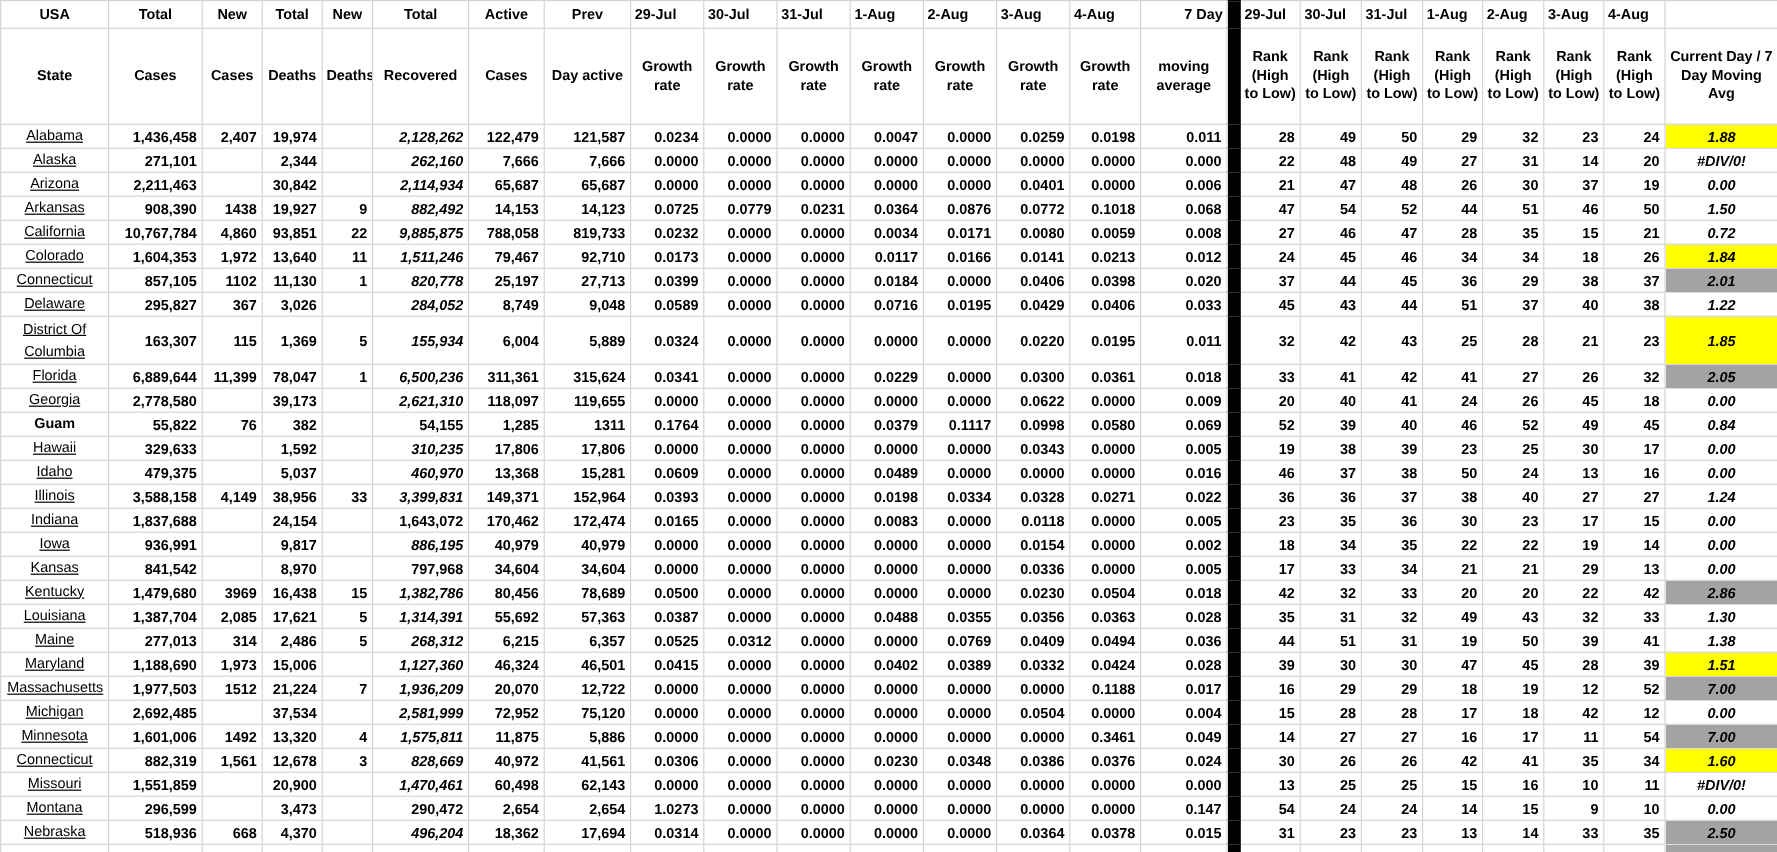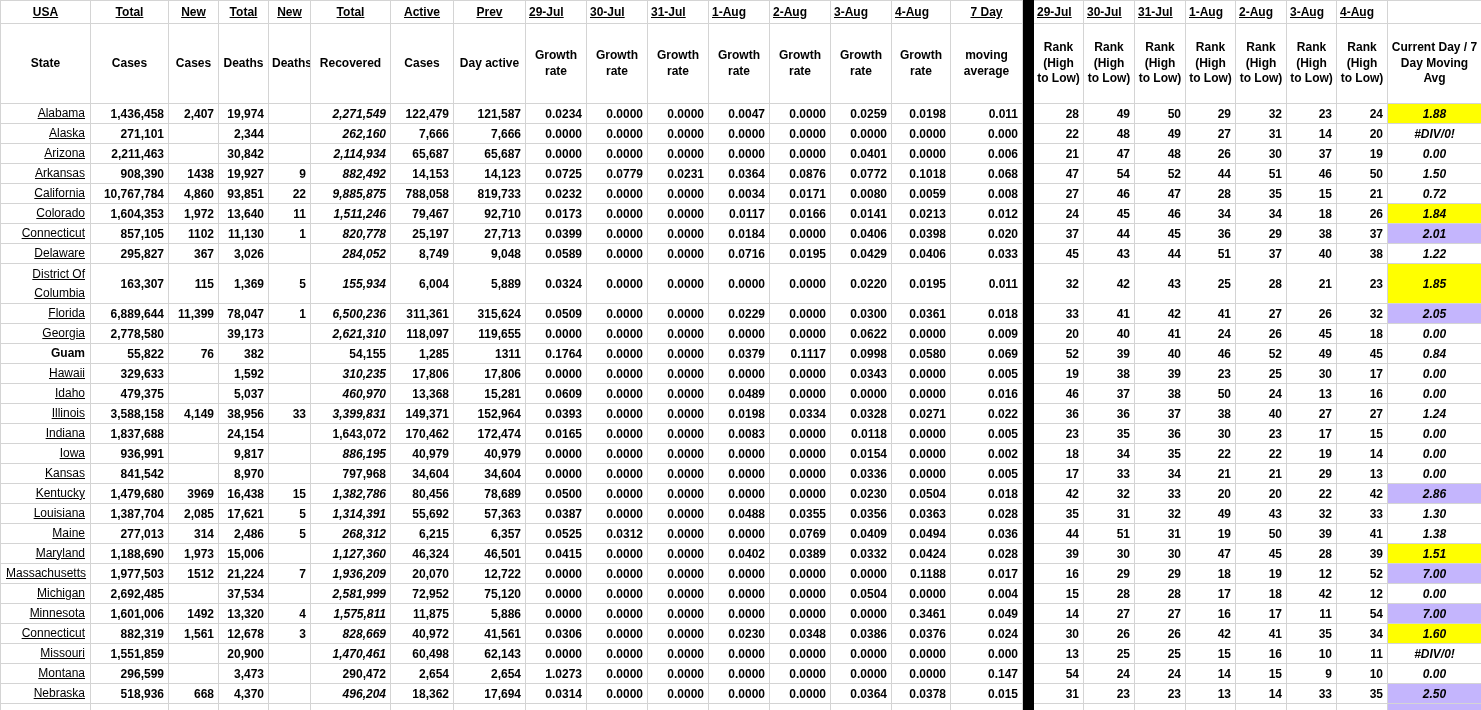--- a/index.html
+++ b/index.html
@@ -2,36 +2,36 @@
 <html><head>
 <meta charset="utf-8">
 <style>
   * { margin:0; padding:0; box-sizing:border-box; }
   html,body { background:#fff; }
   body { font-family:"Liberation Sans", sans-serif; color:#000; }
   #sheet { width:1481px; height:710px; overflow:hidden; background:#fff; }
   table { border-collapse:collapse; table-layout:fixed; width:1481px; }
   td { border:1px solid #d4d4d4; font-size:12px; overflow:hidden; white-space:nowrap;
        padding:0 4px; vertical-align:middle; position:relative; }
-  tr.hr1 td { height:23px;text-decoration:underline; }
+  tr.hr1 td { height:23px; }
   tr.hr2 td { height:80px; white-space:normal; line-height:1.3; }
   tbody td { height:20px; }
   tr.tall td { height:40px; }
   tr.partial td { height:7px; padding:0; }
   .h { font-weight:bold; text-align:center; padding:0 3px; }
   .h-r { text-align:left; }
-  .h-l { text-align:center; }
+  .h-l { text-align:right; }
   .num { font-weight:bold; text-align:right; }
   .italic { font-style:italic; }
-  .state { text-align:right; text-decoration:underline; padding:0 5px; white-space:normal; line-height:1.3;margin-left:24px; }
+  .state { text-align:center; text-decoration:underline; padding:0 5px; white-space:normal; line-height:1.3;margin-left:24px; }
   .state.plain { text-decoration:none; font-weight:bold; }
   tr.tall td.state { line-height:19px; }
   .ratio { font-weight:bold; text-align:center;font-style:italic; }
   .bg-yellow { background:#ffff00; }
-  .bg-pink { background:#c4b5fd; }
+  .bg-pink { background:#a3a3a3; }
   .divider { background:#000; border:1px solid #000; }
 </style>
 </head>
 <body>
 
 <div id="sheet">
   <table id="grid">
     <colgroup id="cols">
         <col style="width: 90px;">
         <col style="width: 78px;">
@@ -115,21 +115,21 @@
           <td class="h">Current Day / 7 Day Moving Avg</td>
         </tr>
       </thead>
     <tbody id="tbody">
         <tr>
           <td class="state">Alabama</td>
           <td class="num">1,436,458</td>
           <td class="num">2,407</td>
           <td class="num">19,974</td>
           <td class="num"></td>
-          <td class="num italic">2,271,549</td>
+          <td class="num italic">2,128,262</td>
           <td class="num">122,479</td>
           <td class="num">121,587</td>
           <td class="num">0.0234</td>
           <td class="num">0.0000</td>
           <td class="num">0.0000</td>
           <td class="num">0.0047</td>
           <td class="num">0.0000</td>
           <td class="num">0.0259</td>
           <td class="num">0.0198</td>
           <td class="num">0.011</td>
@@ -361,21 +361,21 @@
         </tr>
         <tr>
           <td class="state">Florida</td>
           <td class="num">6,889,644</td>
           <td class="num">11,399</td>
           <td class="num">78,047</td>
           <td class="num">1</td>
           <td class="num italic">6,500,236</td>
           <td class="num">311,361</td>
           <td class="num">315,624</td>
-          <td class="num">0.0509</td>
+          <td class="num">0.0341</td>
           <td class="num">0.0000</td>
           <td class="num">0.0000</td>
           <td class="num">0.0229</td>
           <td class="num">0.0000</td>
           <td class="num">0.0300</td>
           <td class="num">0.0361</td>
           <td class="num">0.018</td>
           <td class="divider"></td>
           <td class="num">33</td>
           <td class="num">41</td>

